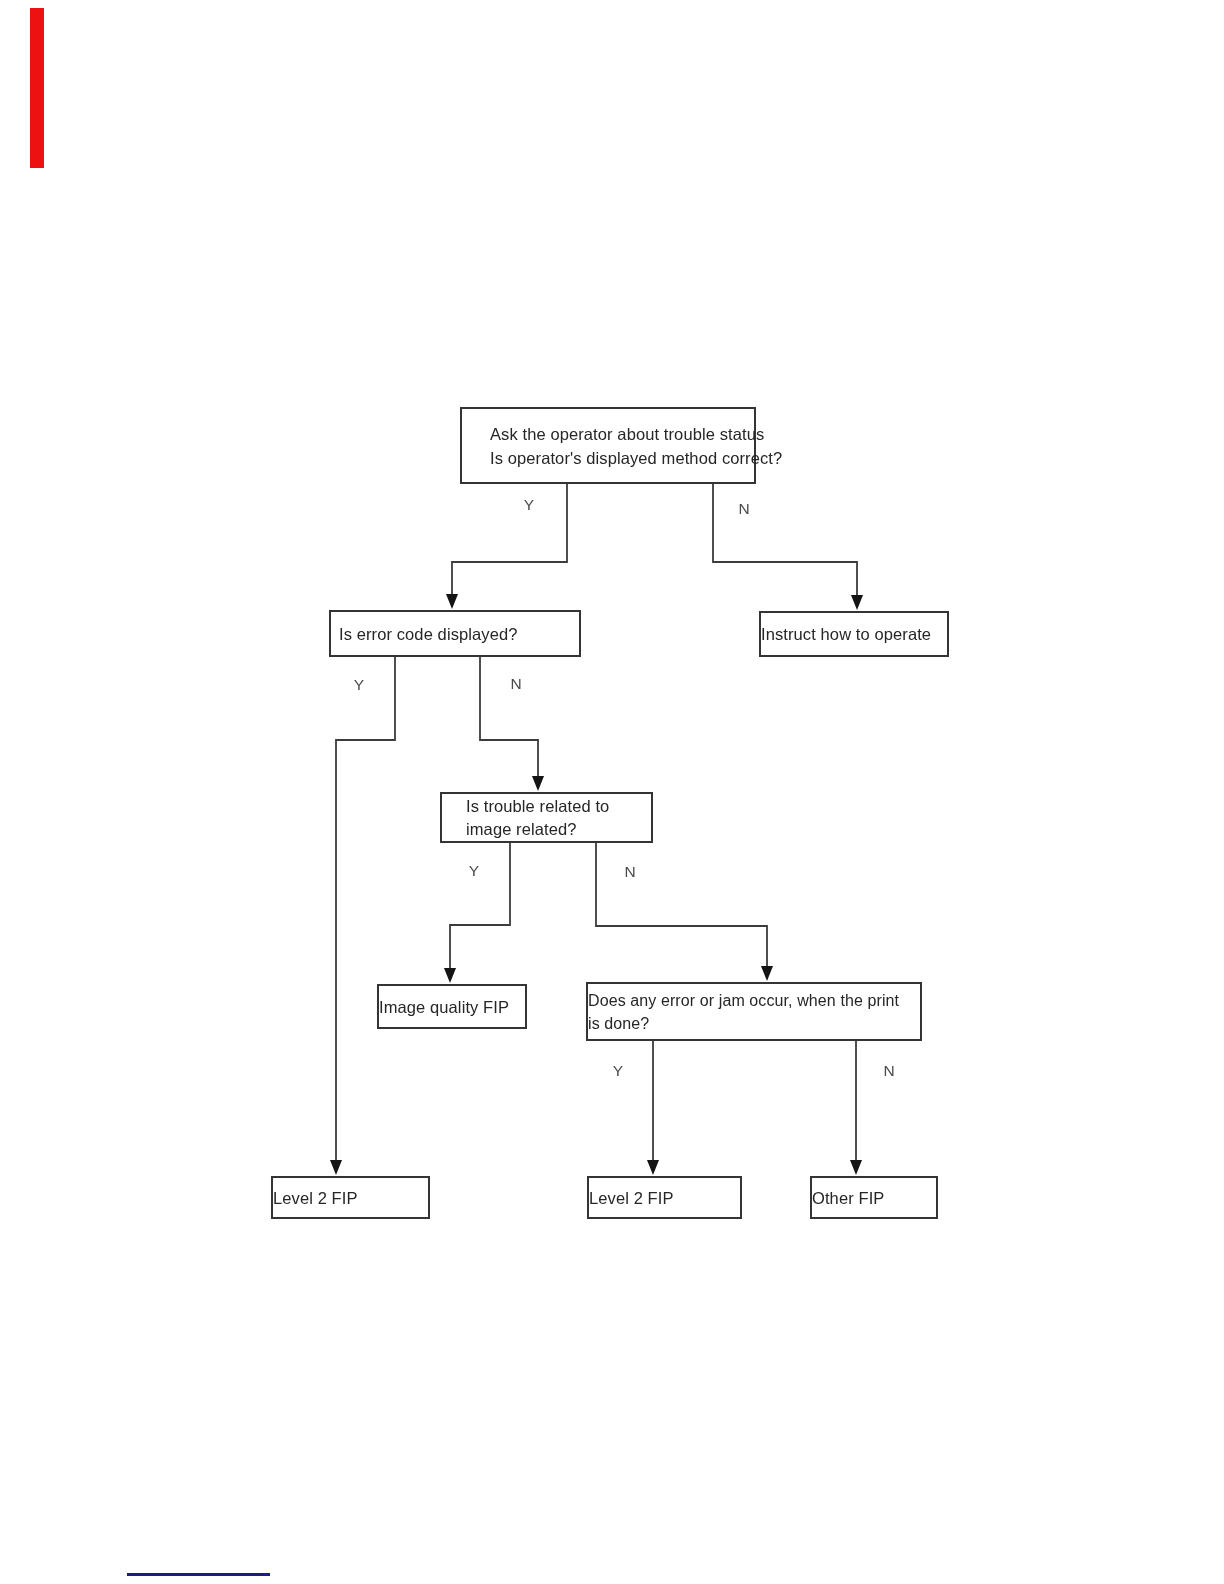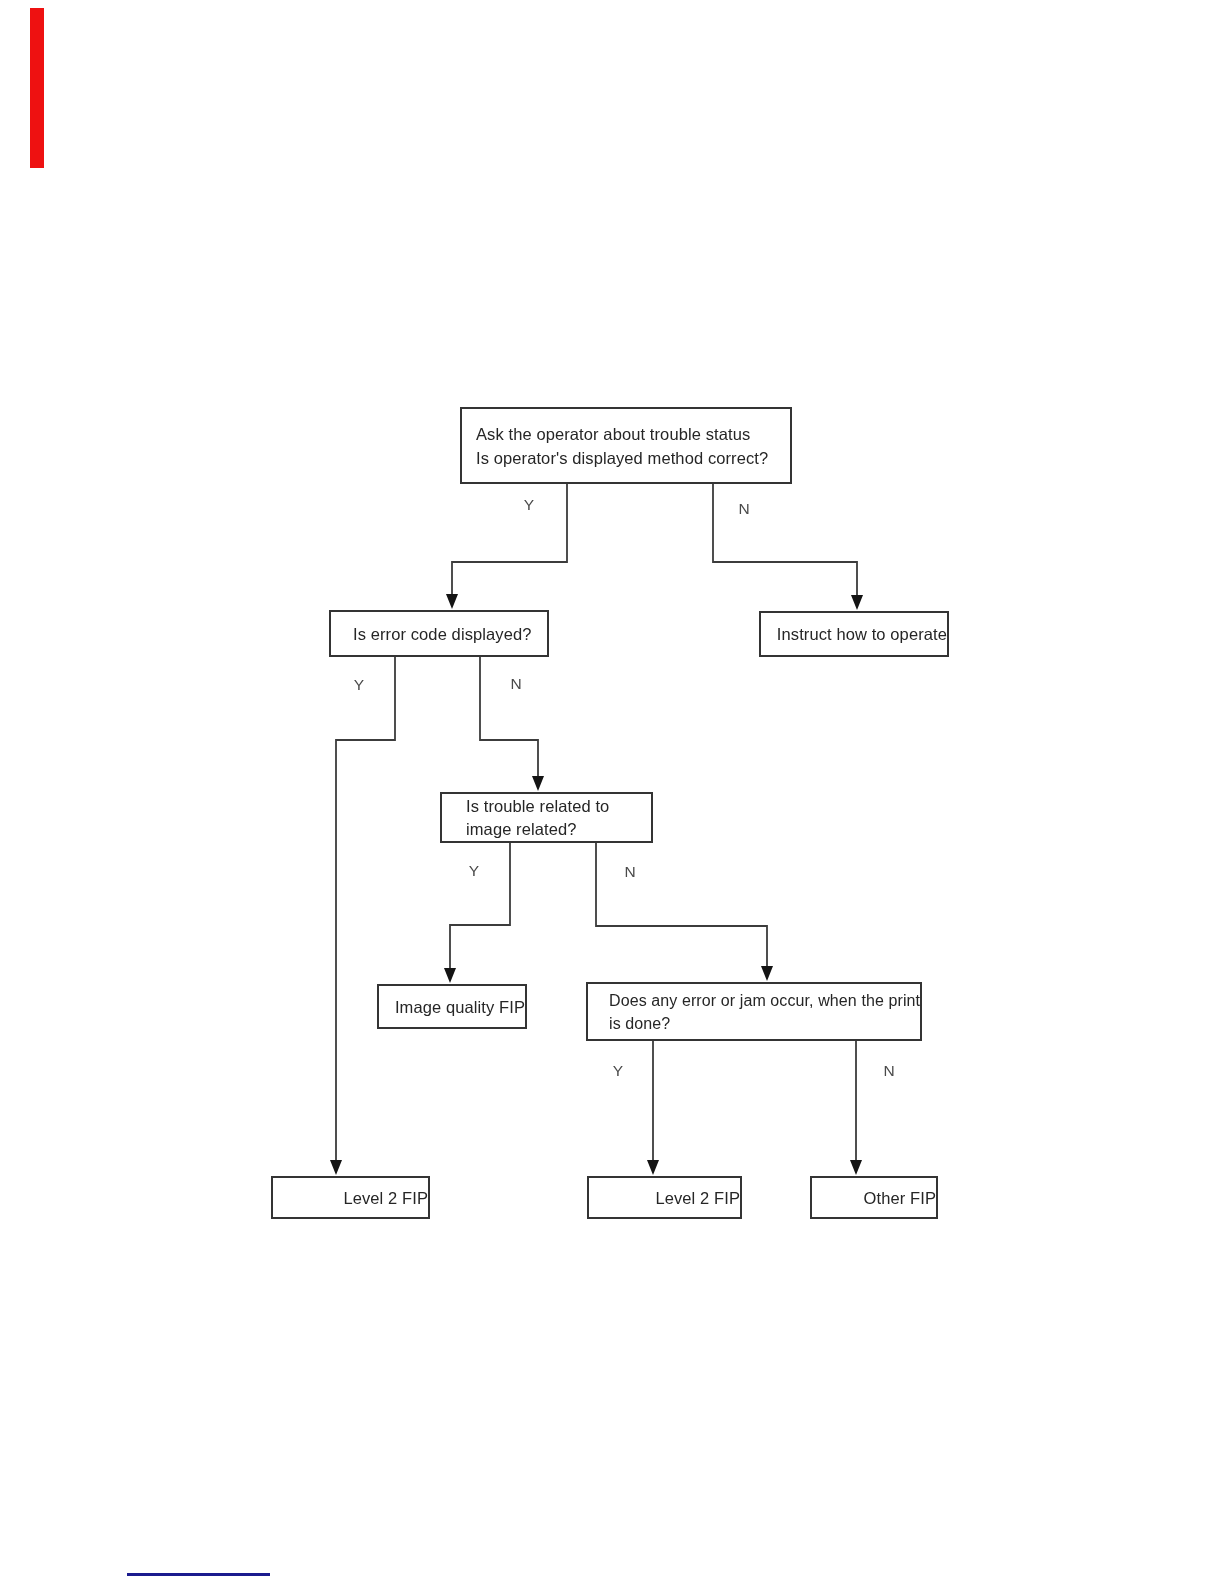--- a/index.html
+++ b/index.html
@@ -42,28 +42,28 @@
     box-sizing: border-box;
     border: 2px solid #343434;
     background: #ffffff;
     display: flex;
     flex-direction: column;
     justify-content: center;
     font-size: 16.5px;
     line-height: 24px;
     letter-spacing: 0.1px;
   }
-  .node.center { align-items: flex-end; text-align: center; }
+  .node.center { align-items: flex-start; text-align: center; }
   .node .line { display: block; white-space: nowrap; }
-  .n-ask      { left: 460px; top: 407px; width: 332px; height: 77px; padding-left: 14px; }
-  .n-error    { left: 329px; top: 610px; width: 220px; height: 47px; padding-left: 22px; }
+  .n-ask      { left: 460px; top: 407px; width: 296px; height: 77px; padding-left: 28px; }
+  .n-error    { left: 329px; top: 610px; width: 252px; height: 47px; padding-left: 8px; }
   .n-instruct { left: 759px; top: 611px; width: 190px; height: 46px; }
   .n-quality  { left: 440px; top: 792px; width: 213px; height: 51px; padding-left: 24px; line-height: 23px; }
   .n-iqfip    { left: 377px; top: 984px; width: 150px; height: 45px; }
-  .n-does     { left: 586px; top: 982px; width: 336px; height: 59px; padding-left: 21px; font-size: 16px; line-height: 23px; }
+  .n-does     { left: 586px; top: 982px; width: 336px; height: 59px; padding-left: 0; font-size: 16px; line-height: 23px; }
   .n-l2a      { left: 271px; top: 1176px; width: 159px; height: 43px; }
   .n-l2b      { left: 587px; top: 1176px; width: 155px; height: 43px; }
   .n-other    { left: 792px; top: 1176px; width: 128px; height: 43px; margin-left: 18px; }
   .branch-label {
     position: absolute;
     transform: translateX(-50%);
     font-size: 15.5px;
     color: #4a4a4a;
   }
   .bl-ask-y     { left: 529px; top: 496px; }

